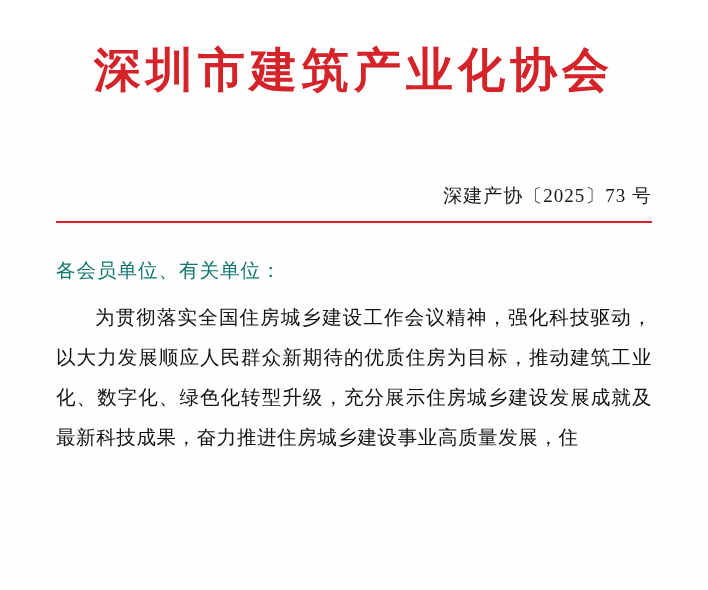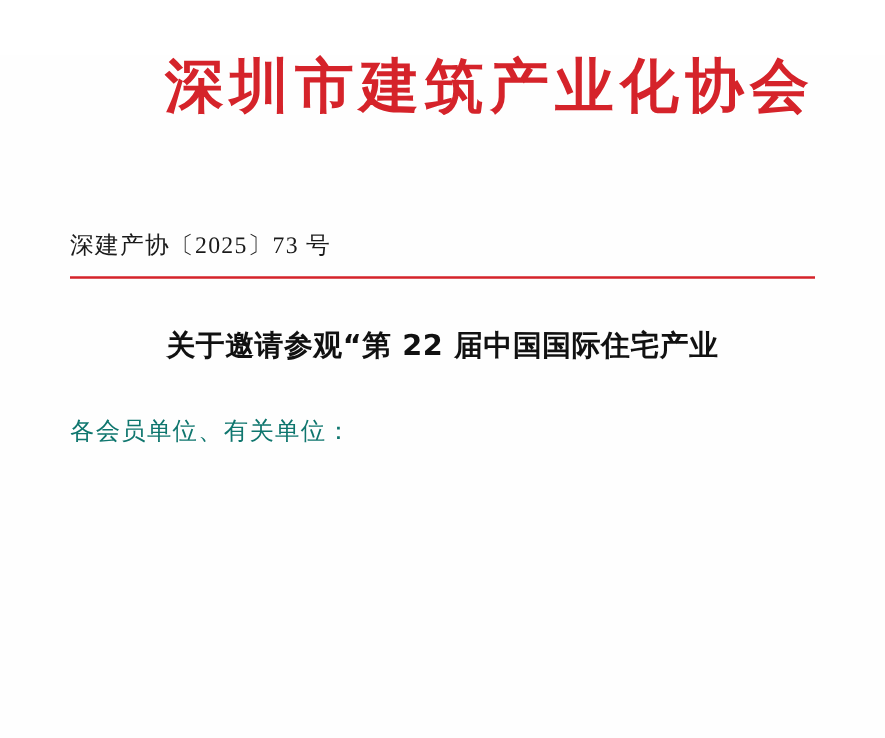--- a/index.html
+++ b/index.html
@@ -16,32 +16,32 @@
   .page {
     position: relative;
     width: 708px;
     height: 590px;
     background: #fefefe;
     box-sizing: border-box;
     padding: 0 56px;
   }
   .org-title {
     margin-top: 44px;
-    text-align: right;
+    text-align: center;
     color: #d5232a;
     font-family: "DejaVu Sans", sans-serif;
     font-weight: bold;
     font-size: 47px;
     letter-spacing: 5px;
     line-height: 1.12;
     white-space: nowrap;
   }
   .doc-number {
     margin-top: 86px;
-    text-align: left;
+    text-align: right;
     font-size: 19px;
     color: #1a1a1a;
     letter-spacing: 1px;
     font-family: "Liberation Serif", serif;
   }
   .red-rule {
     margin-top: 12px;
     height: 2px;
     background: #d5232a;
     width: 100%;
@@ -84,19 +84,21 @@
 
 <div class="page">
 
   <div class="org-title">深圳市建筑产业化协会</div>
 
   <div class="doc-number">深建产协〔2025〕73 号</div>
 
   <div class="red-rule"></div>
 
   <div class="doc-title">
-    <div>关于邀请参观“第 22 届中国国际住宅产业</div>
   </div>
 
   <div class="salutation">各会员单位、有关单位：</div>
 
+  <div class="body-text">
+    <p>为贯彻落实全国住房城乡建设工作会议精神，强化科技驱动，以大力发展顺应人民群众新期待的优质住房为目标，推动建筑工业化、数字化、绿色化转型升级，充分展示住房城乡建设发展成就及最新科技成果，奋力推进住房城乡建设事业高质量发展，住</p>
+  </div>
 
 </div>
 
 </body></html>

